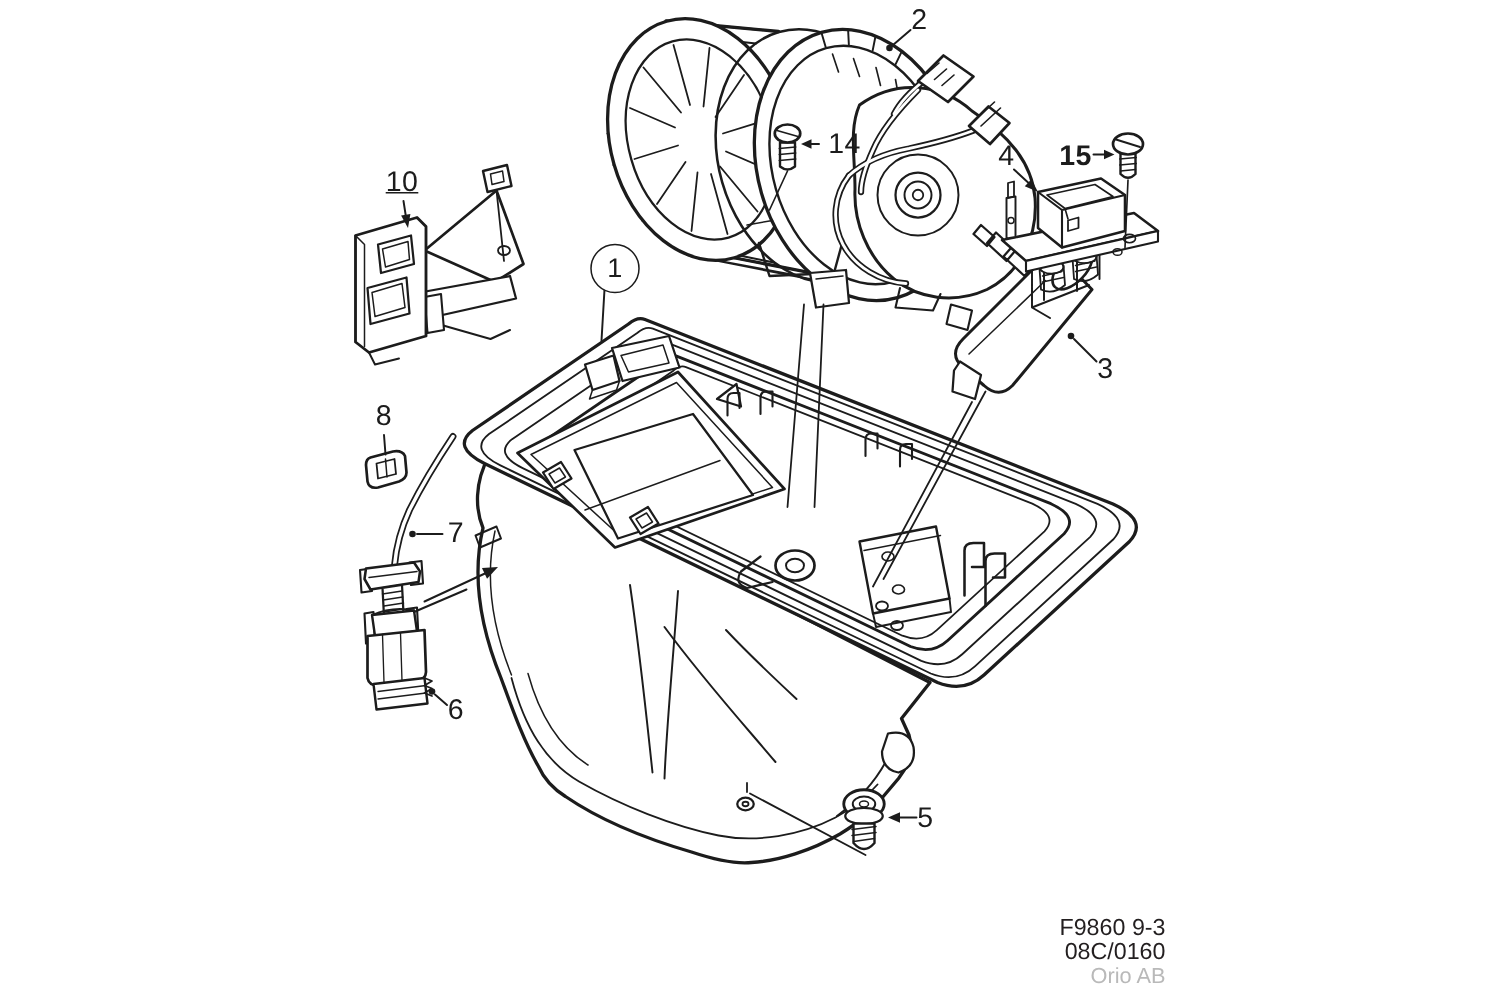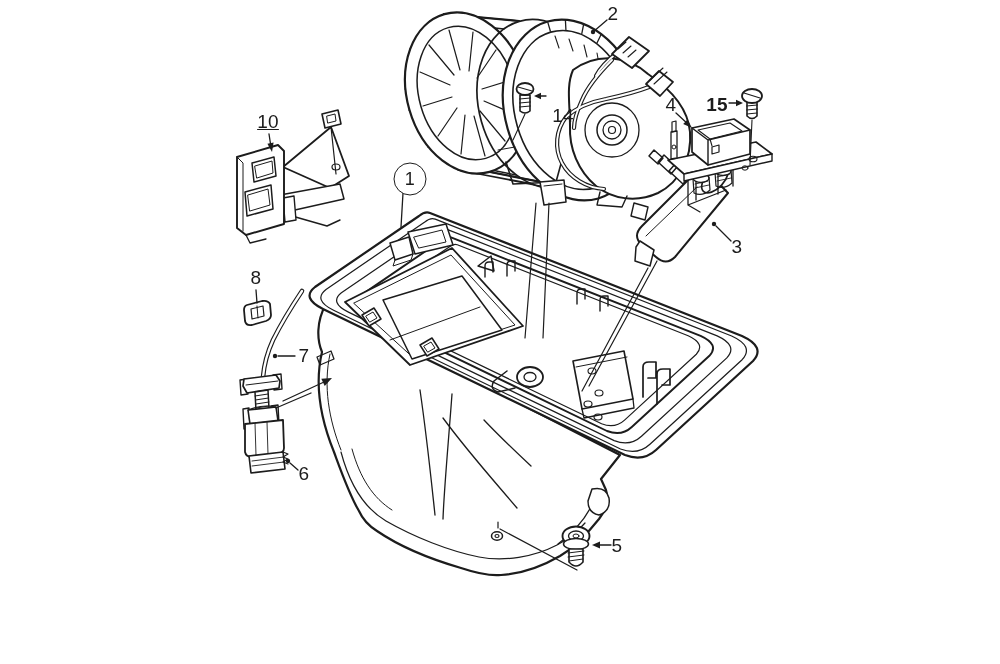--- a/index.html
+++ b/index.html
@@ -286,17 +286,22 @@
 
 <div class="callout circled" style="left:410px;top:179px;">1</div>
 <div class="callout" style="left:613px;top:14px;">2</div>
 <div class="callout" style="left:737px;top:247px;">3</div>
 <div class="callout" style="left:671px;top:105px;">4</div>
 <div class="callout" style="left:617px;top:546px;">5</div>
 <div class="callout" style="left:304px;top:474px;">6</div>
 <div class="callout" style="left:304px;top:356px;">7</div>
 <div class="callout" style="left:256px;top:278px;">8</div>
 <div class="callout" style="left:268px;top:122px;text-decoration:underline;">10</div>
-<div class="callout" style="left:563px;top:97px;margin-top:19px;">14</div>
+<div class="callout" style="left:563px;top:97px;">14</div>
 <div class="callout" style="left:717px;top:105px;font-weight:bold;">15</div>
 
-
+<div class="footer">
+  <div>F9860 9-3</div>
+  <div>08C/0160</div>
+  <div class="muted">Orio AB</div>
 </div>
 
+</div>
+
 </body></html>

